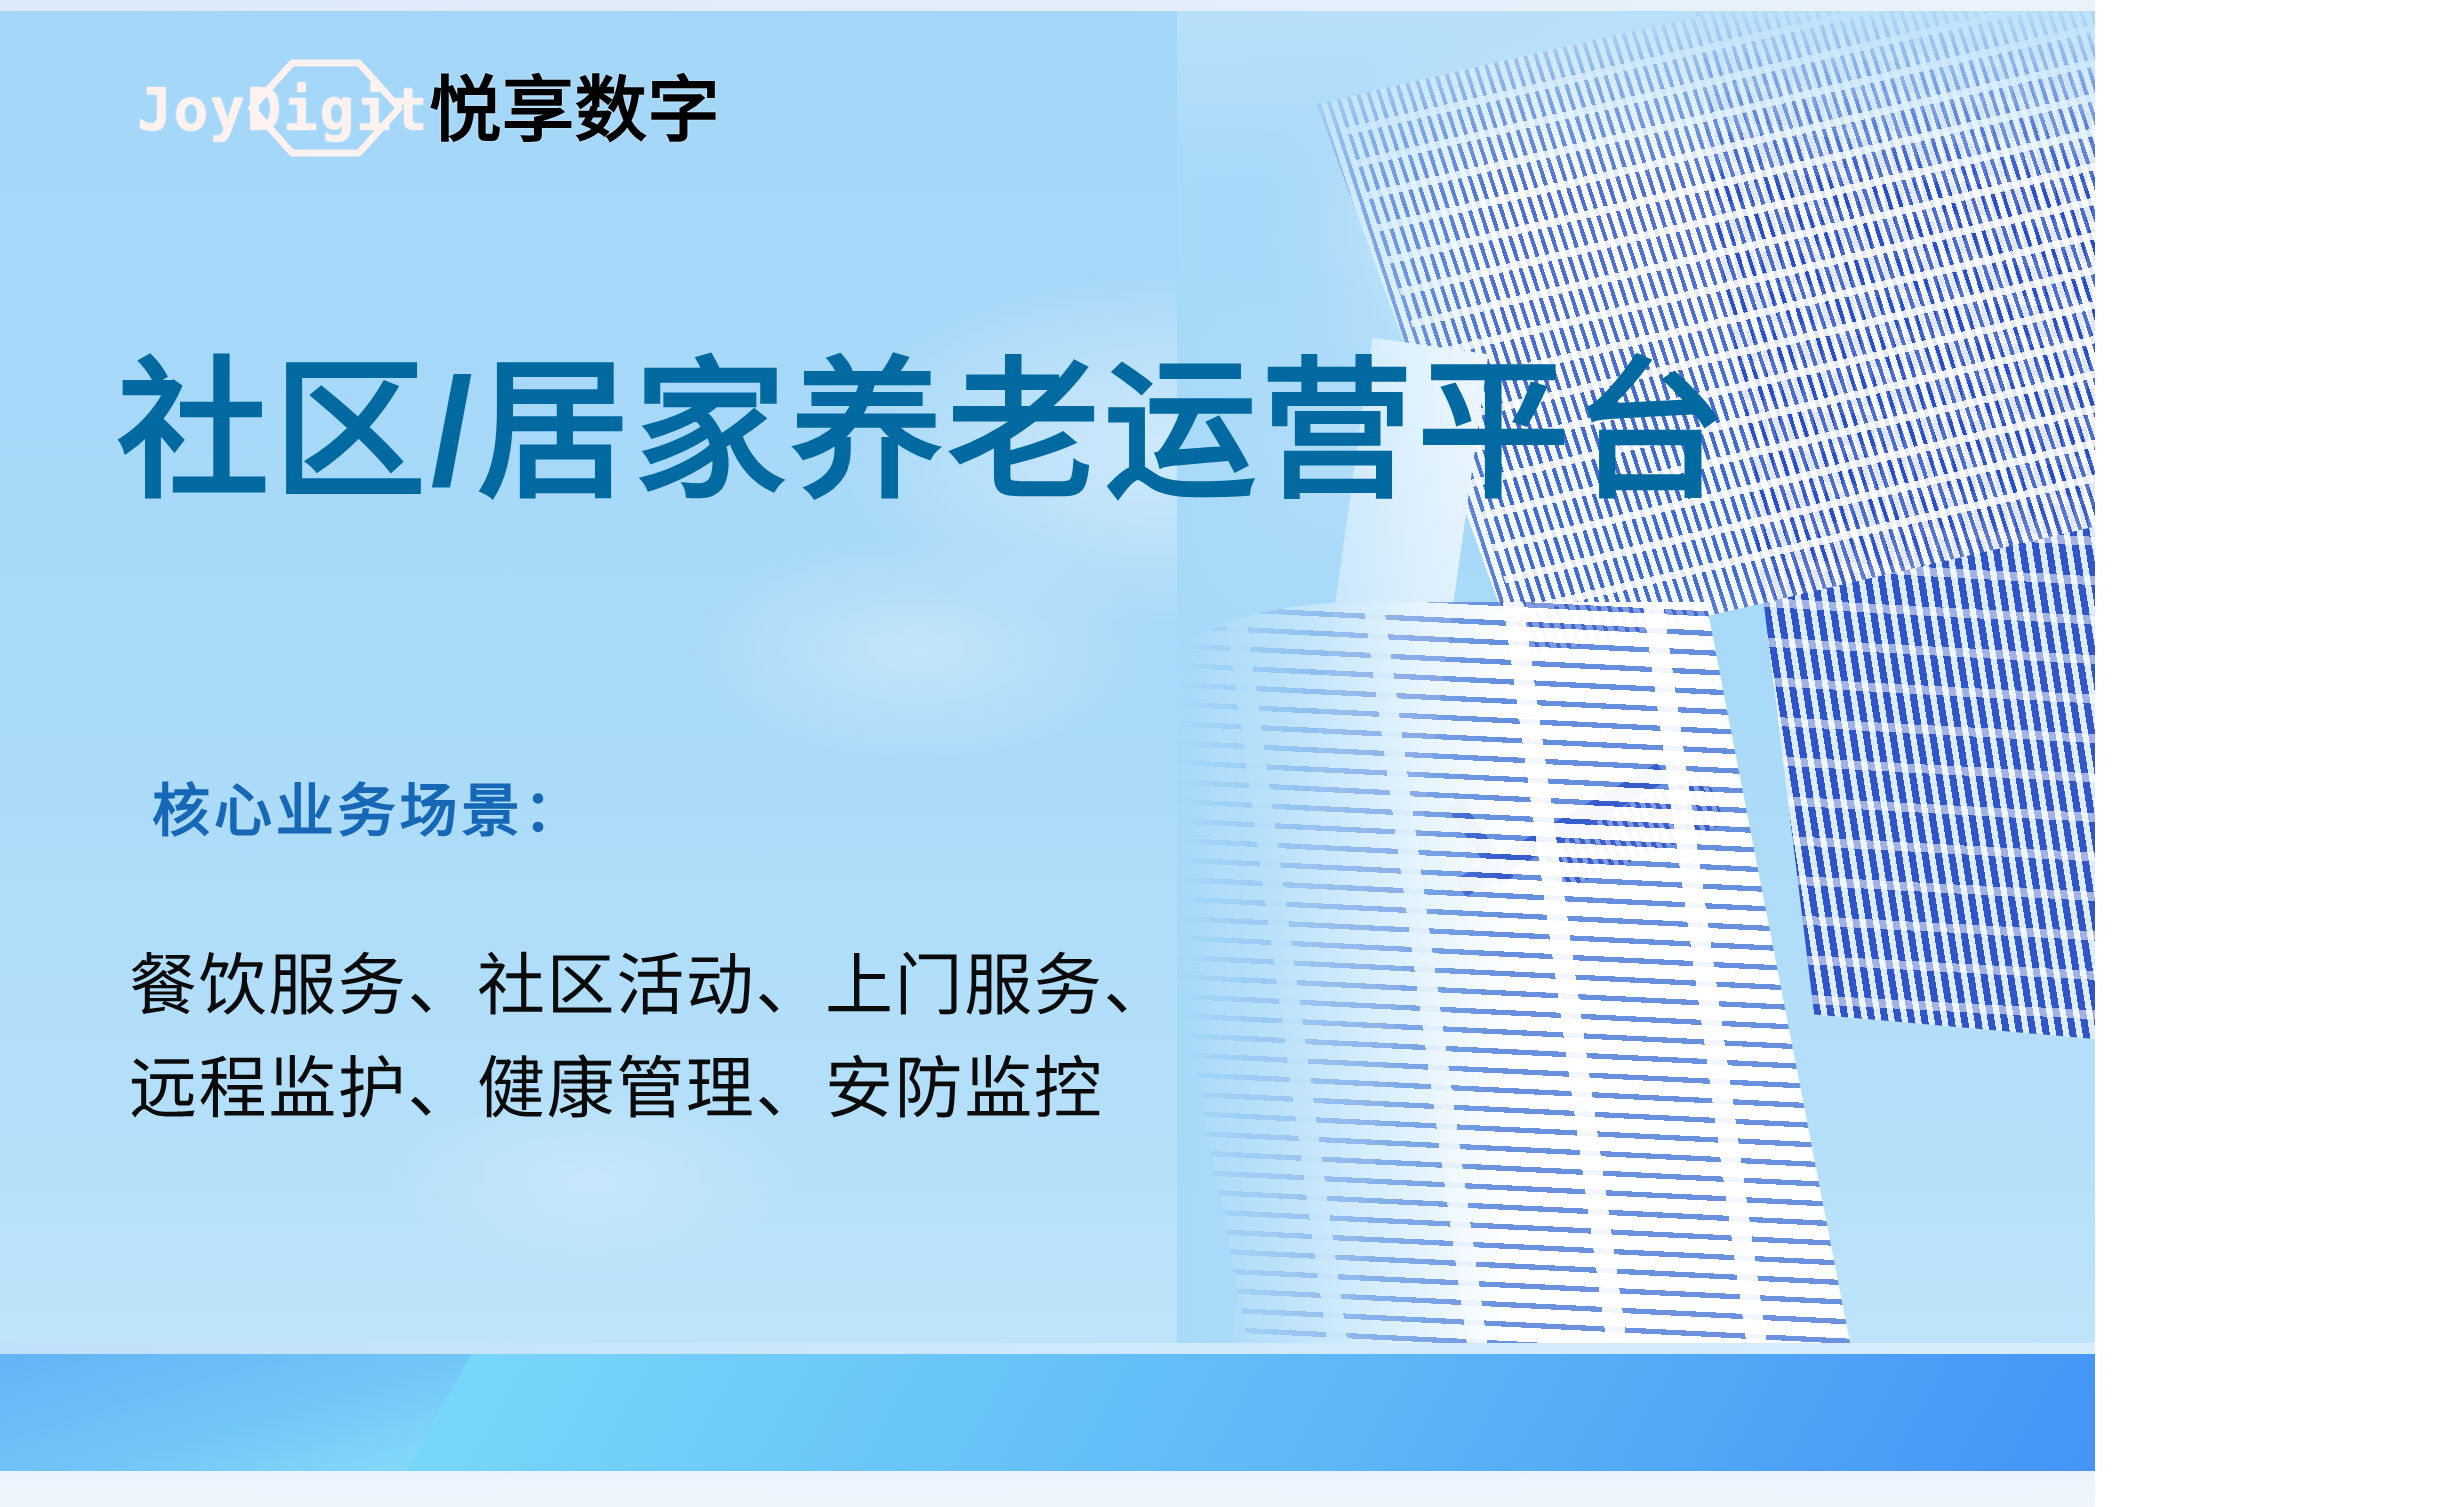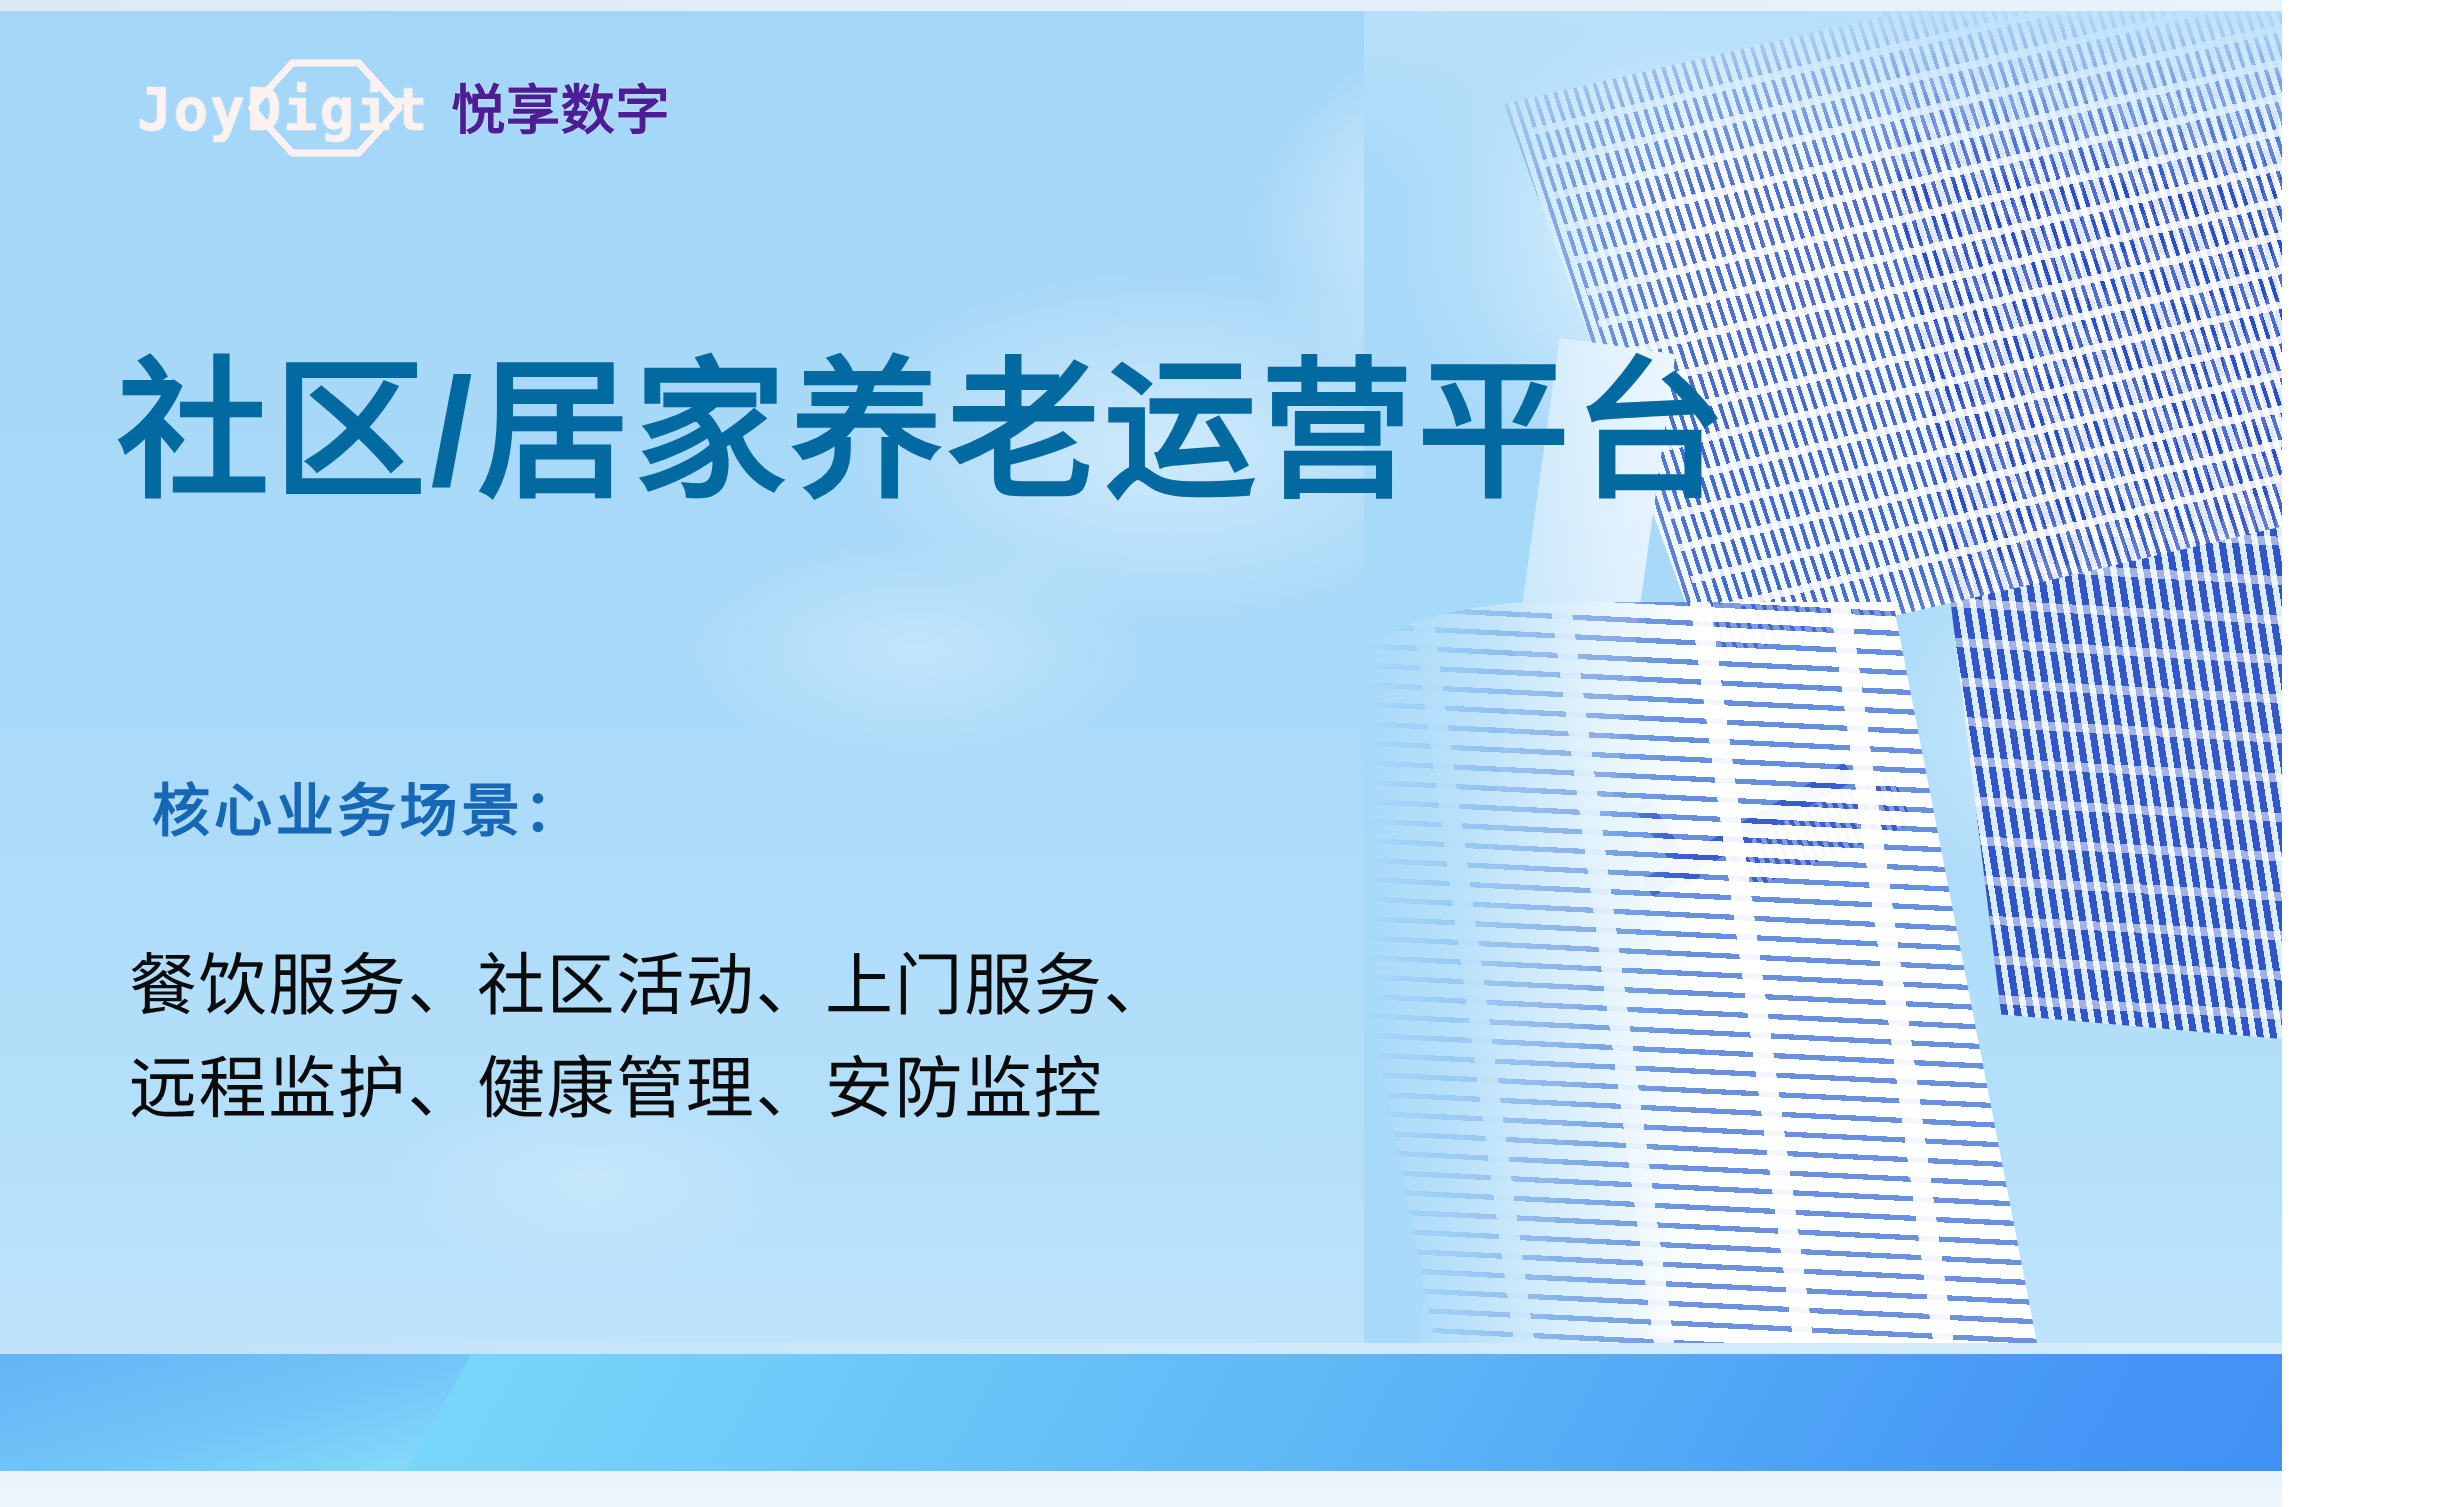--- a/index.html
+++ b/index.html
@@ -7,21 +7,21 @@
     margin: 0;
     padding: 0;
     background: #ffffff;
   }
   body {
     font-family: "Liberation Sans", "DejaVu Sans", sans-serif;
   }
 
   .slide {
     position: relative;
-    width: 2282px;
+    width: 2095px;
     height: 1508px;
     overflow: hidden;
     background: #a7d9f9;
     text-decoration: underline;
   }
 
   
   .top-strip {
     position: absolute;
     left: 0; top: 0;
@@ -201,24 +201,23 @@
     font-weight: bold;
     font-size: 58px;
     letter-spacing: 1.6px;
     color: #fdf2ef;
     line-height: 1;
     text-shadow: 0 0 2.3px rgba(255,255,255,.6);
   }
   .logo-cn {
     position: relative;
     z-index: 2;
-    margin-left: 22px;
-    font-size: 54px;
+    font-size: 72px;
     font-weight: bold;
-    color: #4c1d95;
+    color: #000000;
     line-height: 1;
     letter-spacing: 0.8px;
     text-shadow: 0 0 2.3px rgba(255,255,255,.6);
   }
 
   
   .title {
     position: absolute;
     left: 117px; top: 247px;
     z-index: 30;

